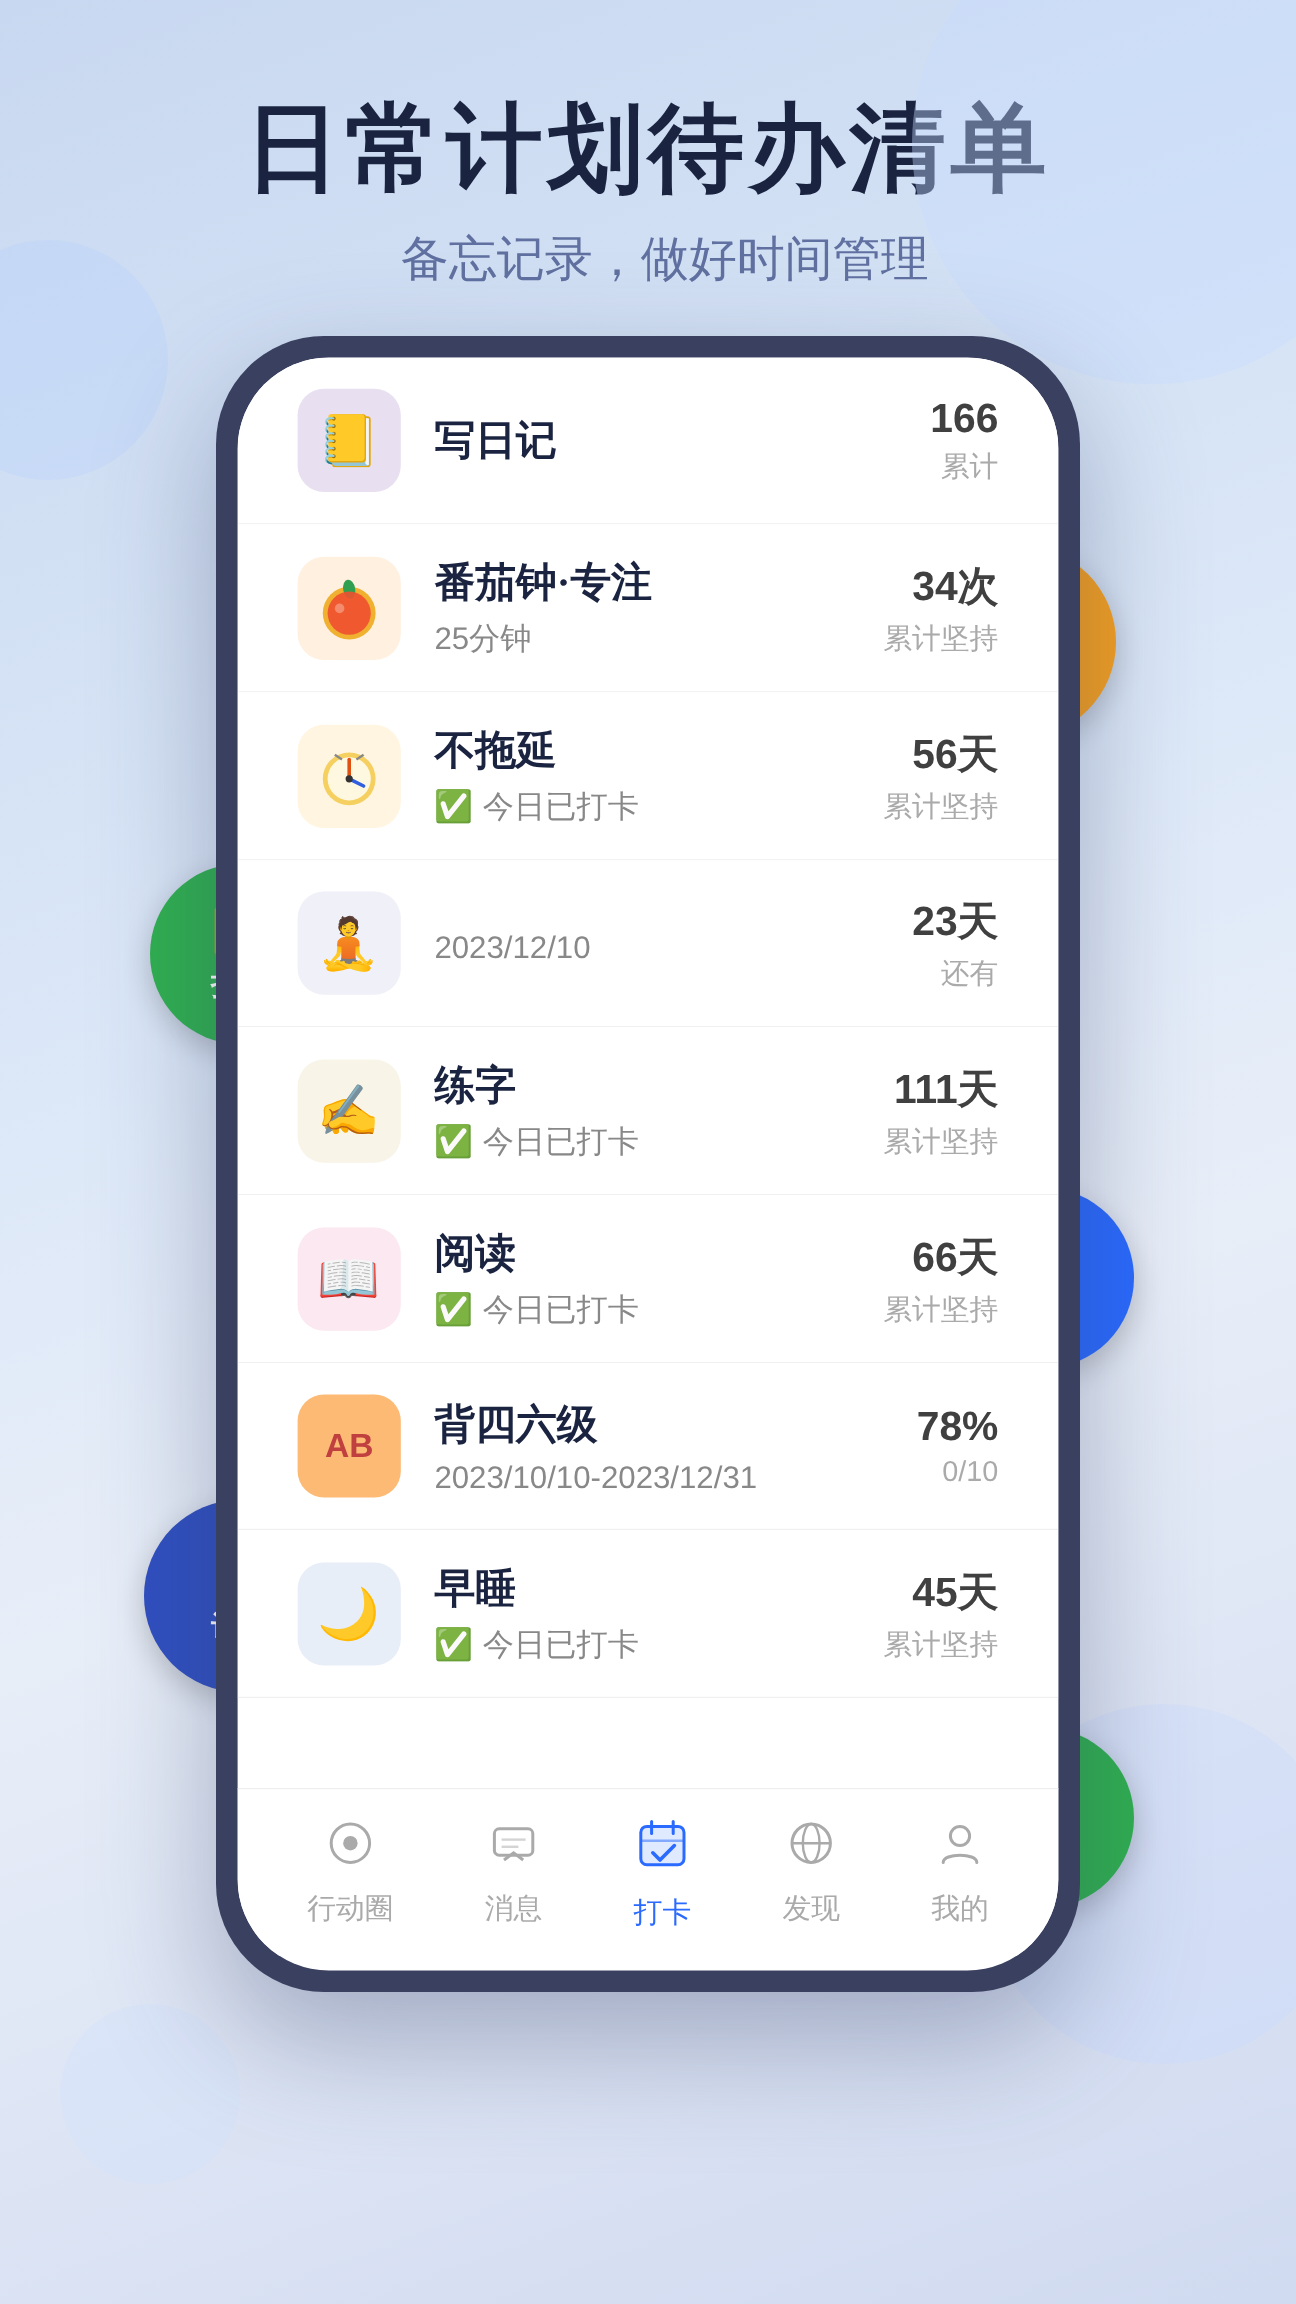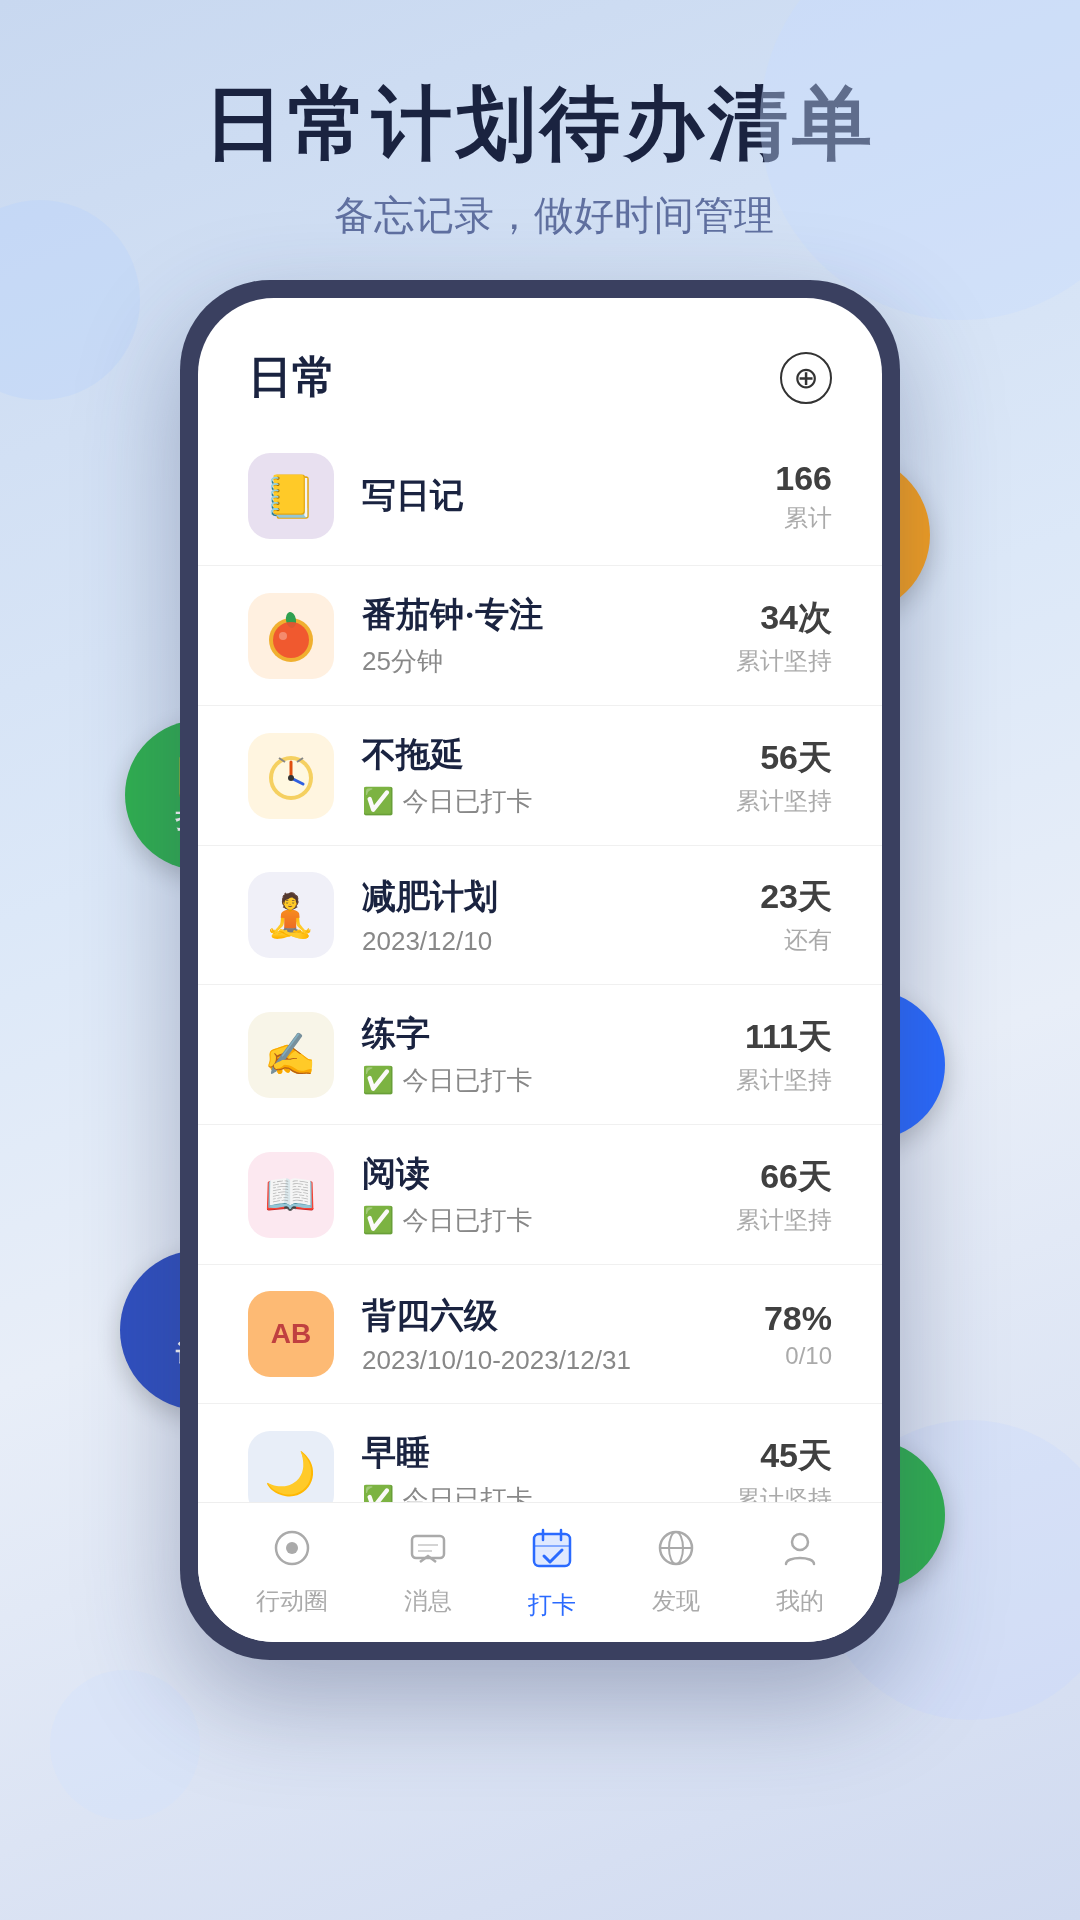--- a/index.html
+++ b/index.html
@@ -184,21 +184,21 @@
     .icon-nodelay { background: #fff5e0; }
     .icon-diet { background: #f0f0f8; }
     .icon-calligraphy { background: #f8f5e8; }
     .icon-reading { background: #fce8f0; }
     .icon-vocab { background: #f0e8e8; }
     .icon-sleep { background: #e8eef8; }
 
     
     .bottom-nav {
       position: absolute;
-      bottom: 0;
+      bottom: 12px;
       left: 0;
       right: 0;
       height: 140px;
       background: #fff;
       border-top: 1px solid #eee;
       display: flex;
       align-items: center;
       justify-content: space-around;
       padding: 0 20px;
     }
@@ -320,26 +320,20 @@
     <div class="badge-label">记录</div>
   </div>
   <div class="float-badge badge-goal">
     <div class="badge-icon">🎯</div>
     <div class="badge-label">目标</div>
   </div>
 
   <div class="phone-outer">
     <div class="phone-inner">
 
-      <div class="app-header">
-        <span class="app-title">日常</span>
-        <div class="add-btn">
-          <span>⊕</span>
-        </div>
-      </div>
 
 
       <div class="task-list">
 
         <div class="task-item">
           <div class="task-icon icon-diary">📒</div>
           <div class="task-info">
             <div class="task-name">写日记</div>
           </div>
           <div class="task-stat">
@@ -388,21 +382,20 @@
           </div>
           <div class="task-stat">
             <div class="task-stat-num">56天</div>
             <div class="task-stat-label">累计坚持</div>
           </div>
         </div>
 
         <div class="task-item">
           <div class="task-icon icon-diet">🧘</div>
           <div class="task-info">
-            <div class="task-name">减肥计划</div>
             <div class="task-sub">2023/12/10</div>
           </div>
           <div class="task-stat">
             <div class="task-stat-num">23天</div>
             <div class="task-stat-label">还有</div>
           </div>
         </div>
 
         <div class="task-item">
           <div class="task-icon icon-calligraphy">✍️</div>

